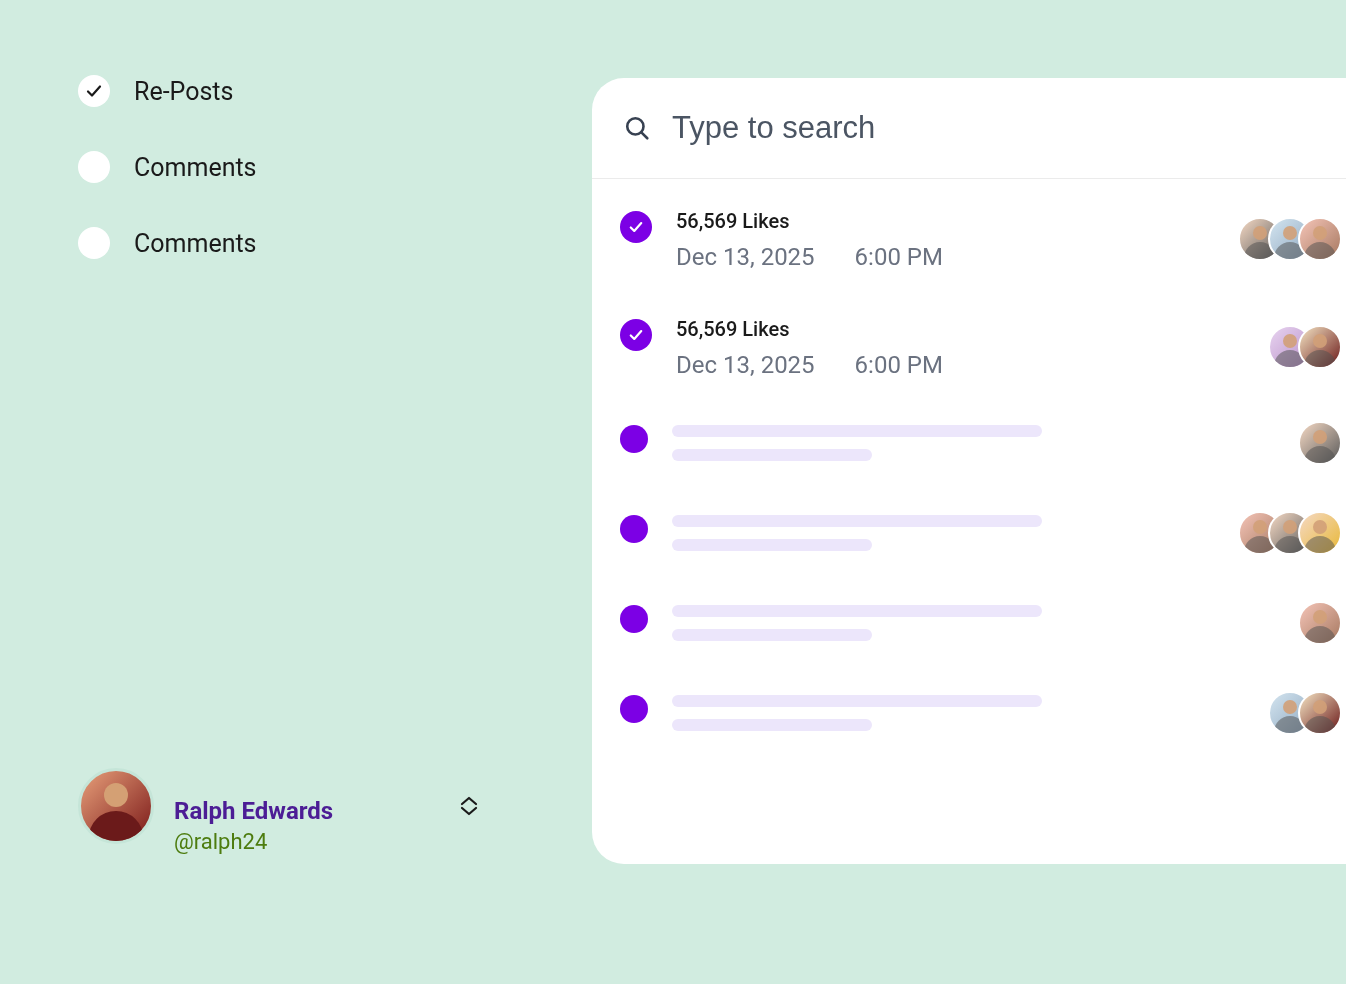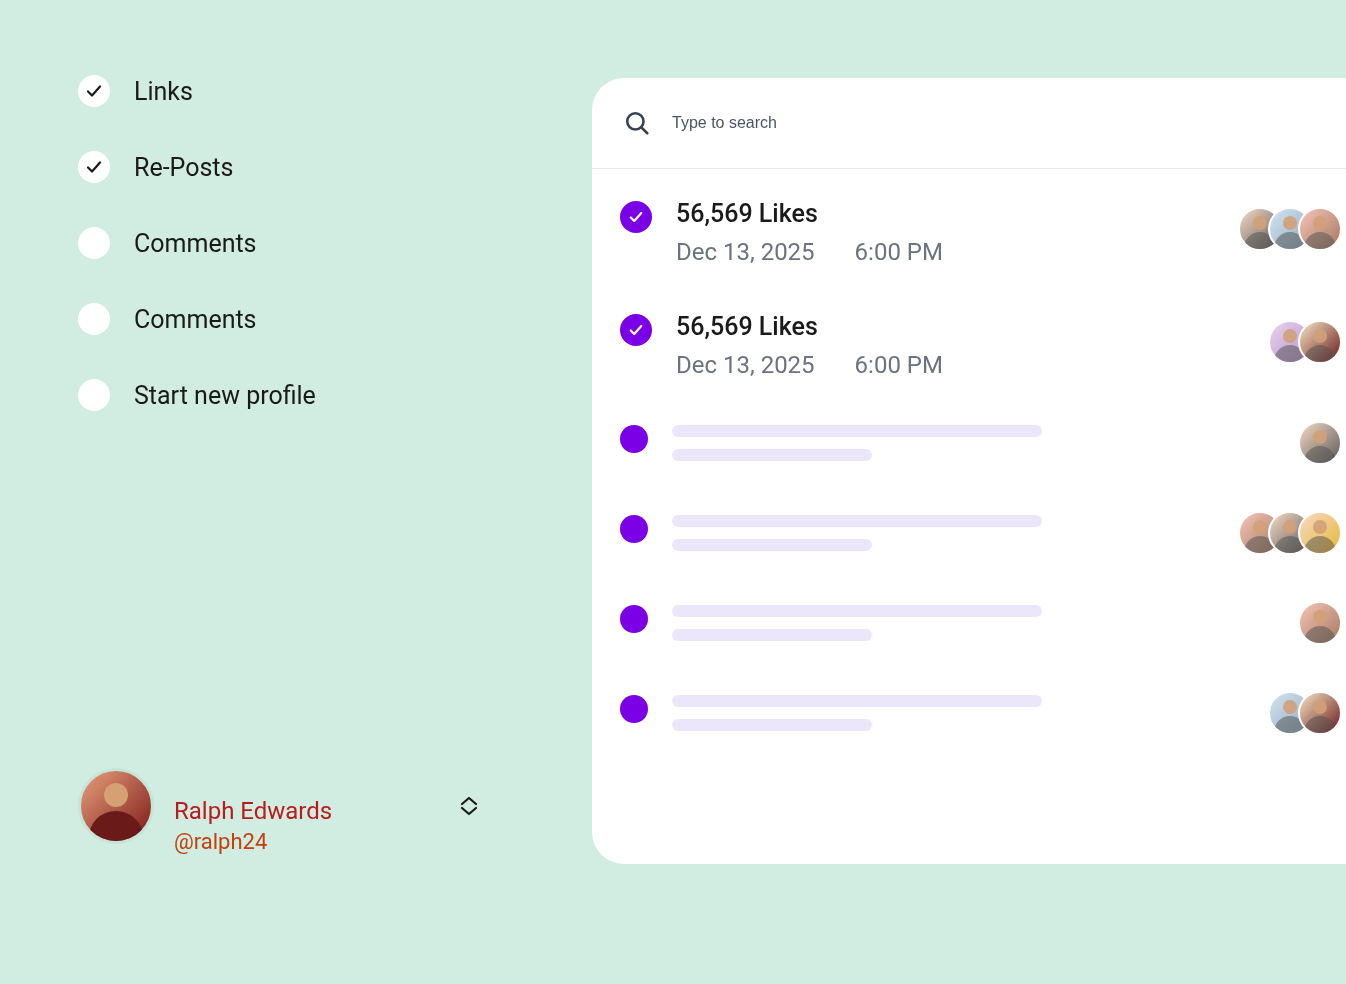--- a/index.html
+++ b/index.html
@@ -86,28 +86,28 @@
       width: 55px;
       height: 35px;
       background: #6b1a1a;
       border-radius: 30px 30px 0 0;
     }
     .user-info {
       flex: 1;
     }
     .user-name {
       font-size: 24px;
-      color: #b91c1c;
-      font-weight: 400;
+      color: #4c1d95;
+      font-weight: 700;
       margin-bottom: 4px;
       margin-top: 40px;
     }
     .user-handle {
       font-size: 22px;
-      color: #c2410c;
+      color: #4d7c0f;
     }
     .user-toggle {
       display: flex;
       flex-direction: column;
       align-items: center;
       cursor: pointer;
     }
     .user-toggle svg {
       width: 18px;
       height: 10px;
@@ -130,21 +130,21 @@
       padding: 32px 32px;
       border-bottom: 1px solid #ebebeb;
     }
     .search-icon {
       width: 26px;
       height: 26px;
     }
     .search-input {
       border: none;
       outline: none;
-      font-size: 16px;
+      font-size: 31px;
       color: #7f1d1d;
       flex: 1;
       background: transparent;
     }
     .search-input::placeholder {
       color: #4b5563;
     }
     
     .feed {
       padding: 30px 28px;
@@ -168,21 +168,21 @@
       margin-top: 2px;
     }
     .feed-dot.checked svg {
       width: 14px;
       height: 14px;
     }
     .feed-content {
       flex: 1;
     }
     .feed-title {
-      font-size: 25px;
+      font-size: 20px;
       color: #1a1a1a;
       font-weight: 500;
       margin-bottom: 10px;
     }
     .feed-meta {
       display: flex;
       gap: 40px;
       font-size: 24px;
       color: #6b7280;
     }
@@ -259,41 +259,29 @@
 </head>
 <body>
 
 <div class="sidebar">
   <div class="sidebar-item">
     <div class="checkbox">
       <svg viewBox="0 0 16 16" fill="none">
           <path d="M2 8.5L6 12.5L14 3.5" stroke="#1a1a1a" stroke-width="2.2" stroke-linecap="round" stroke-linejoin="round"></path>
         </svg>
     </div>
-    <span class="sidebar-label">Links</span>
-  </div>
-  <div class="sidebar-item">
-    <div class="checkbox">
-      <svg viewBox="0 0 16 16" fill="none">
-          <path d="M2 8.5L6 12.5L14 3.5" stroke="#1a1a1a" stroke-width="2.2" stroke-linecap="round" stroke-linejoin="round"></path>
-        </svg>
-    </div>
     <span class="sidebar-label">Re-Posts</span>
   </div>
   <div class="sidebar-item">
     <div class="checkbox"></div>
     <span class="sidebar-label">Comments</span>
   </div>
   <div class="sidebar-item">
     <div class="checkbox"></div>
     <span class="sidebar-label">Comments</span>
-  </div>
-  <div class="sidebar-item">
-    <div class="checkbox"></div>
-    <span class="sidebar-label">Start new profile</span>
   </div>
 </div>
 
 <div class="user-card">
   <div class="user-avatar"></div>
   <div class="user-info">
     <div class="user-name">Ralph Edwards</div>
     <div class="user-handle">@ralph24</div>
   </div>
   <div class="user-toggle">

